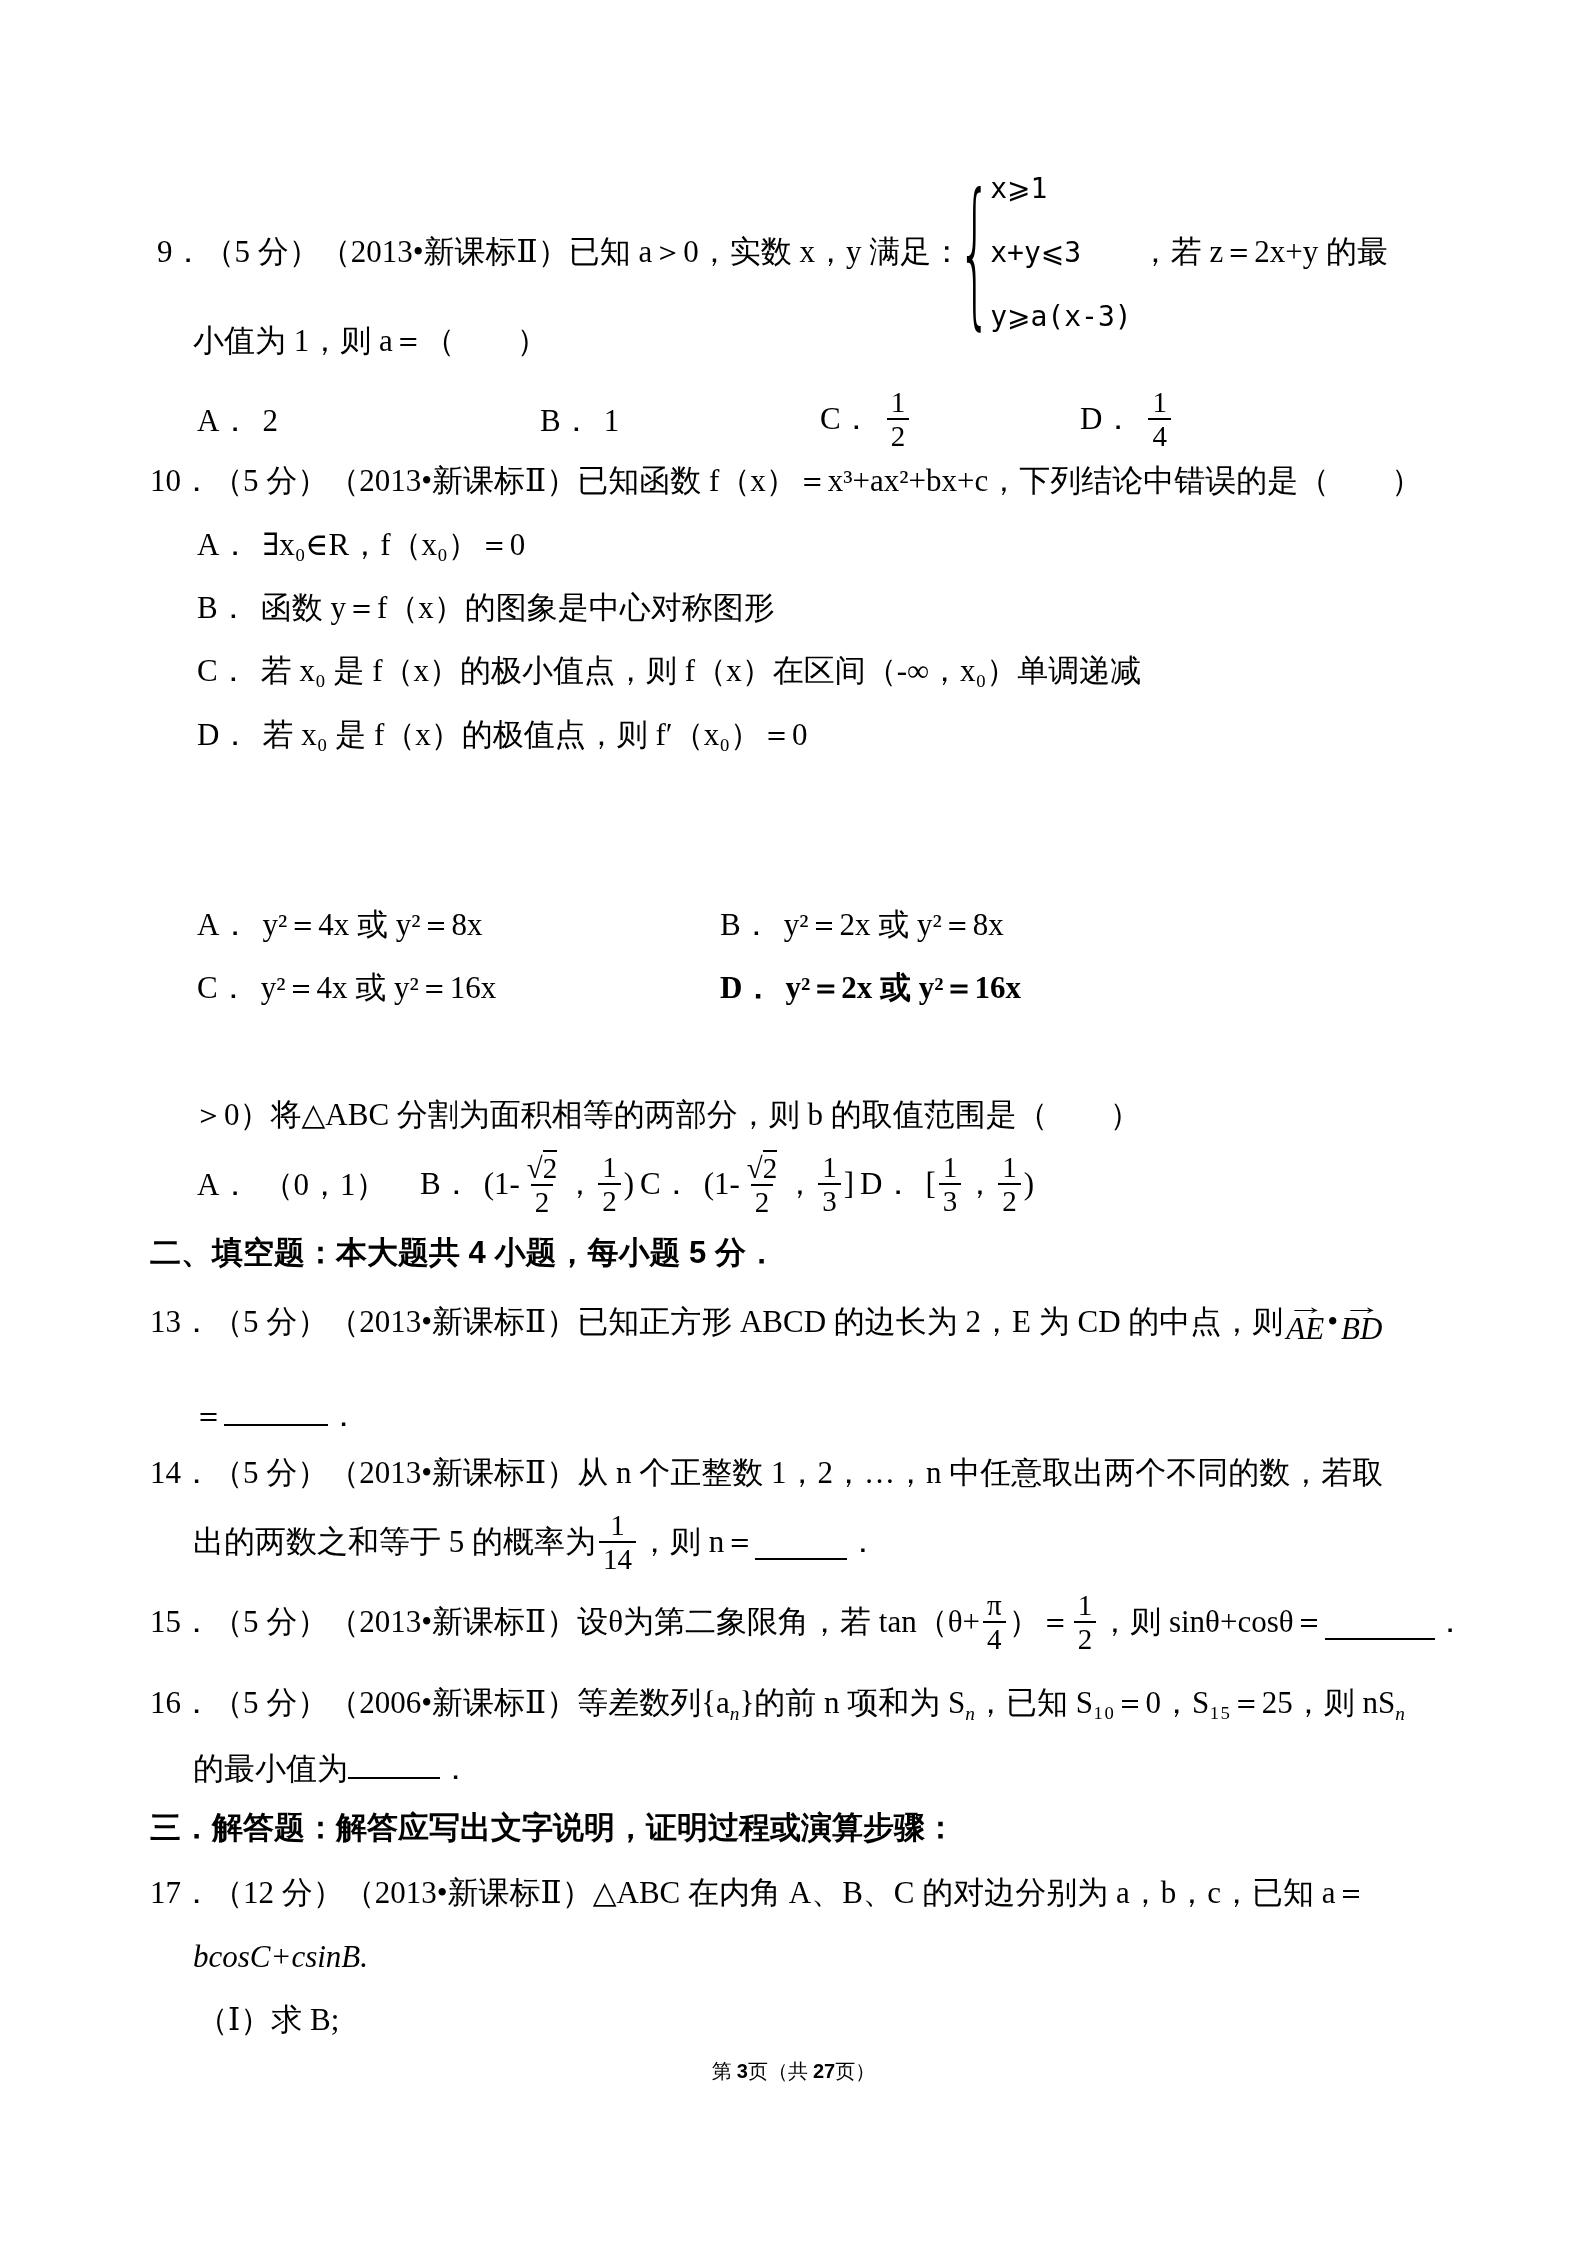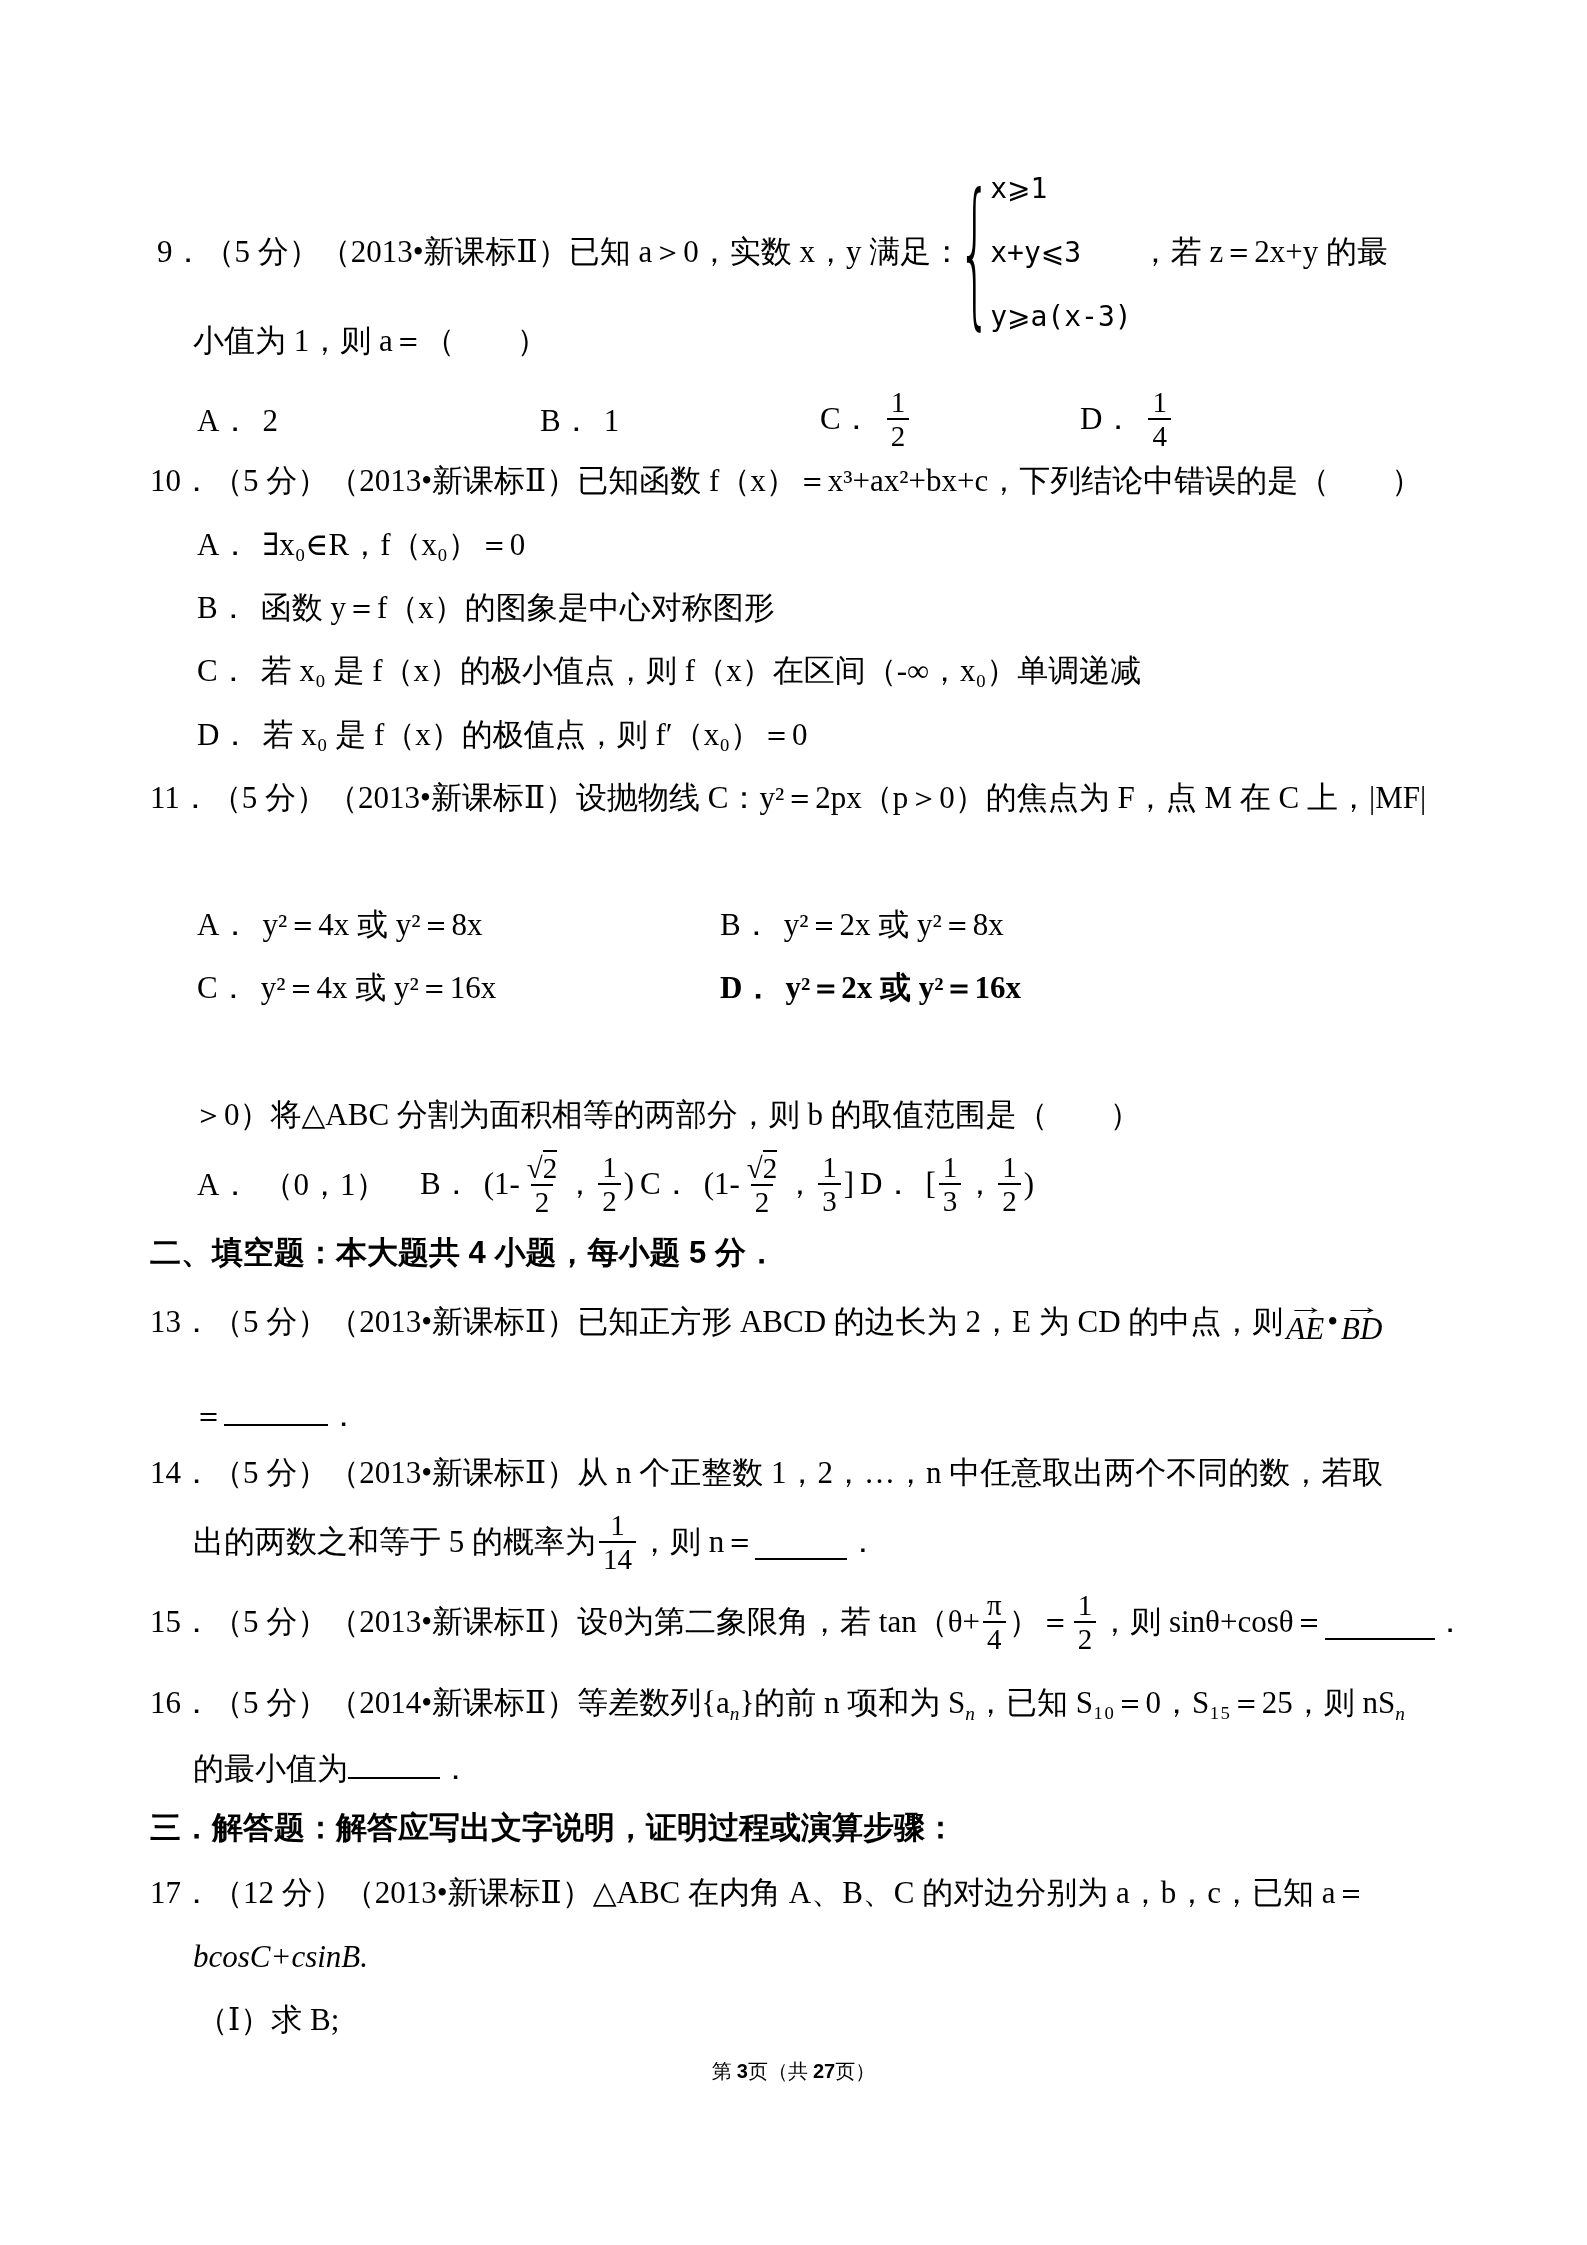--- a/index.html
+++ b/index.html
@@ -82,21 +82,20 @@
   <div class="ln" style="left:197px;top:585px;">
     <span class="opt-label">B．</span><span>函数 y＝f（x）的图象是中心对称图形</span>
   </div>
   <div class="ln" style="left:197px;top:648px;">
     <span class="opt-label">C．</span><span>若 x₀ 是 f（x）的极小值点，则 f（x）在区间（-∞，x₀）单调递减</span>
   </div>
   <div class="ln" style="left:197px;top:712px;">
     <span class="opt-label">D．</span><span>若 x₀ 是 f（x）的极值点，则 f′（x₀）＝0</span>
   </div>
 
-  <div class="ln" style="left:150px;top:775px;">11．（5 分）（2013•新课标Ⅱ）设抛物线 C：y²＝2px（p＞0）的焦点为 F，点 M 在 C 上，|MF|</div>
   <div class="ln" style="left:197px;top:902px;">
     <span class="opt-label">A．</span><span>y²＝4x 或 y²＝8x</span>
   </div>
   <div class="ln" style="left:720px;top:902px;">
     <span class="opt-label">B．</span><span>y²＝2x 或 y²＝8x</span>
   </div>
   <div class="ln" style="left:197px;top:965px;">
     <span class="opt-label">C．</span><span>y²＝4x 或 y²＝16x</span>
   </div>
   <div class="ln" style="left:720px;top:965px;font-weight:bold;">
@@ -196,21 +195,21 @@
     <span class="frac">
         <span class="num">1</span>
         <span class="den">2</span>
       </span>
     <span>，则 sinθ+cosθ＝</span>
     <span class="blank" style="width:110px;"></span>
     <span>．</span>
   </div>
 
   <div class="ln" style="left:150px;top:1680px;">
-    <span>16．（5 分）（2014•新课标Ⅱ）等差数列{a</span><sub class="it">n</sub><span>}的前 n 项和为 S</span><sub class="it">n</sub><span>，已知 S₁₀＝0，S₁₅＝25，则 nS</span><sub class="it">n</sub>
+    <span>16．（5 分）（2006•新课标Ⅱ）等差数列{a</span><sub class="it">n</sub><span>}的前 n 项和为 S</span><sub class="it">n</sub><span>，已知 S₁₀＝0，S₁₅＝25，则 nS</span><sub class="it">n</sub>
   </div>
   <div class="ln" style="left:193px;top:1743px;">
     <span>的最小值为</span><span class="blank" style="width:92px;"></span><span>．</span>
   </div>
 
   <div class="ln hdr" style="left:150px;top:1805px;">三．解答题：解答应写出文字说明，证明过程或演算步骤：</div>
 
   <div class="ln" style="left:150px;top:1870px;">17．（12 分）（2013•新课标Ⅱ）△ABC 在内角 A、B、C 的对边分别为 a，b，c，已知 a＝</div>
   <div class="ln mi" style="left:193px;top:1934px;">bcosC+csinB.</div>
   <div class="ln" style="left:197px;top:1997px;">（Ⅰ）求 B;</div>

